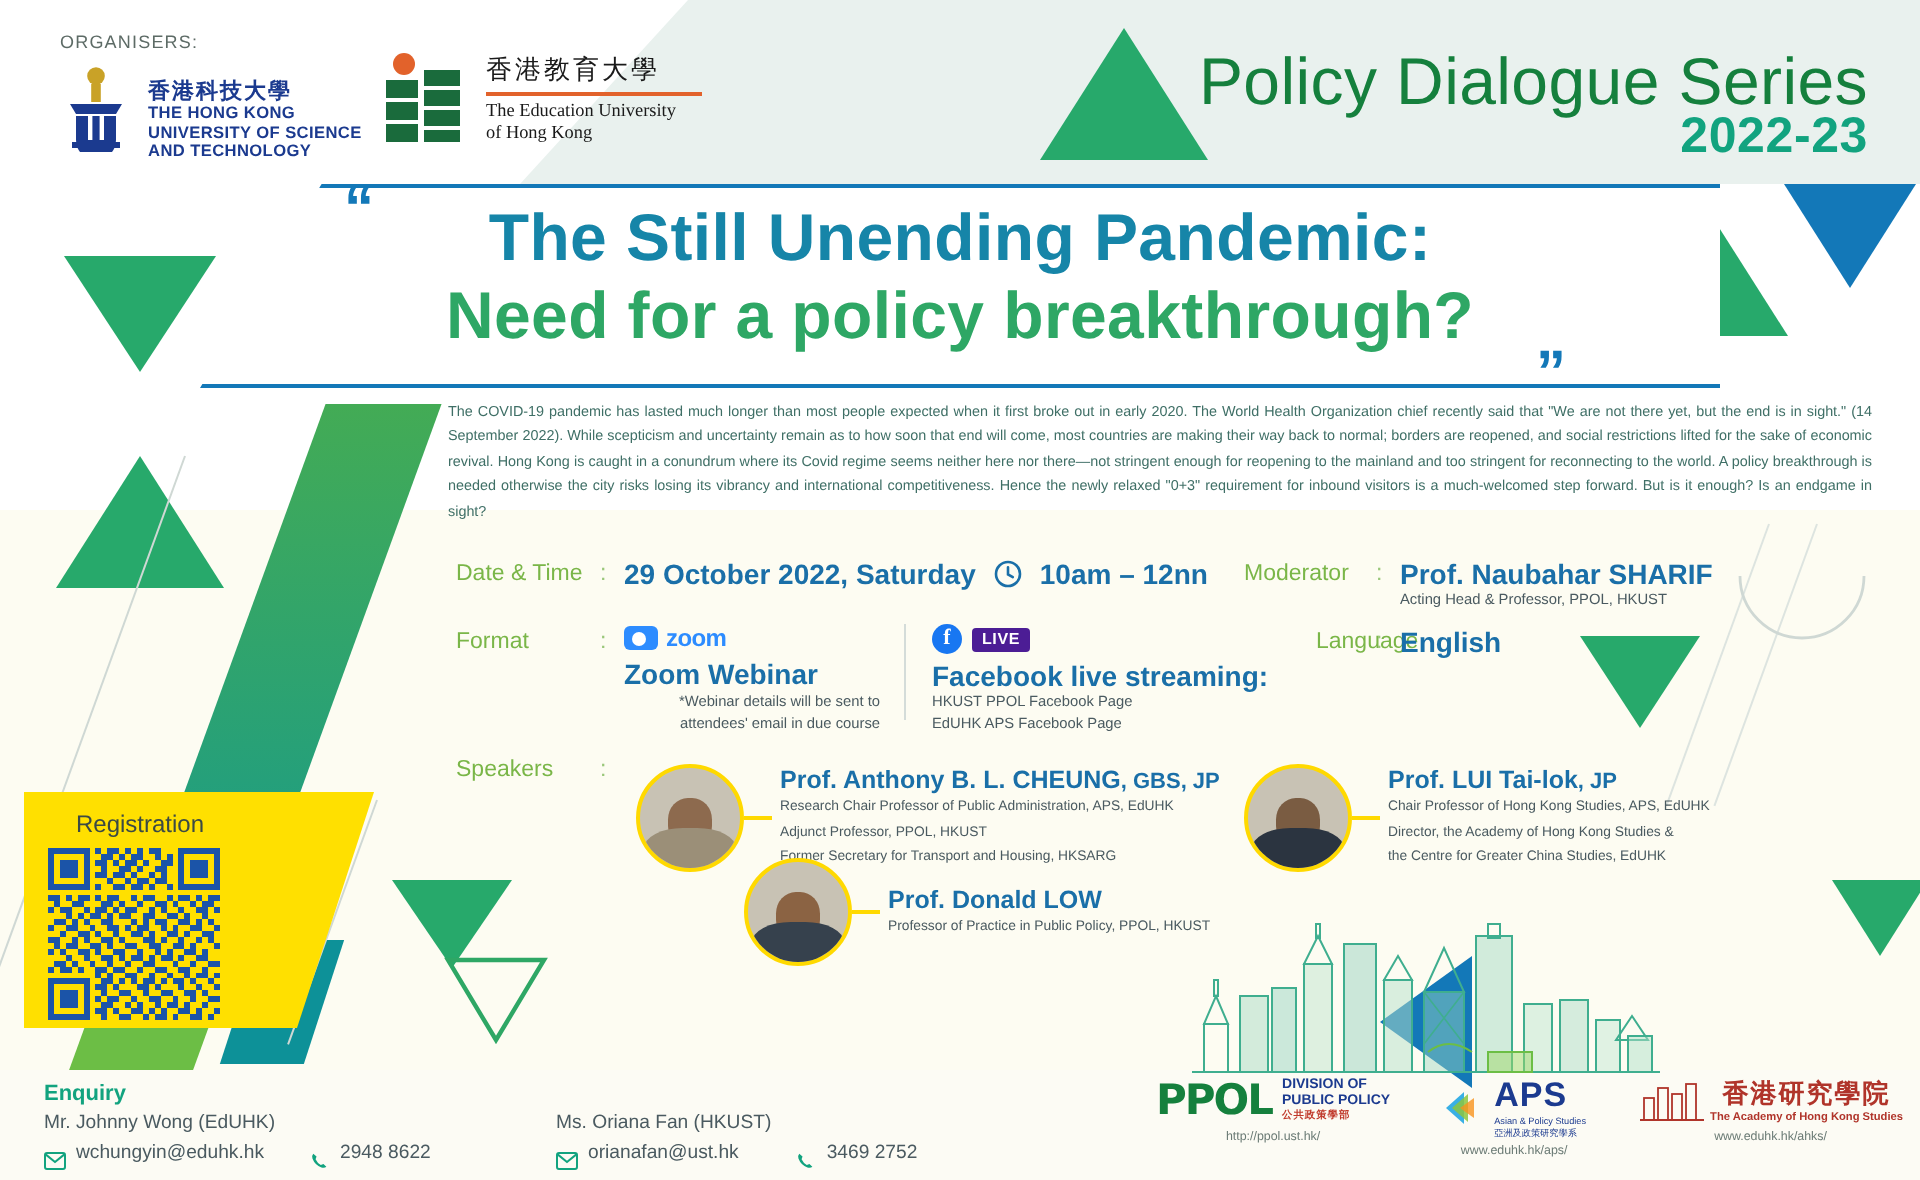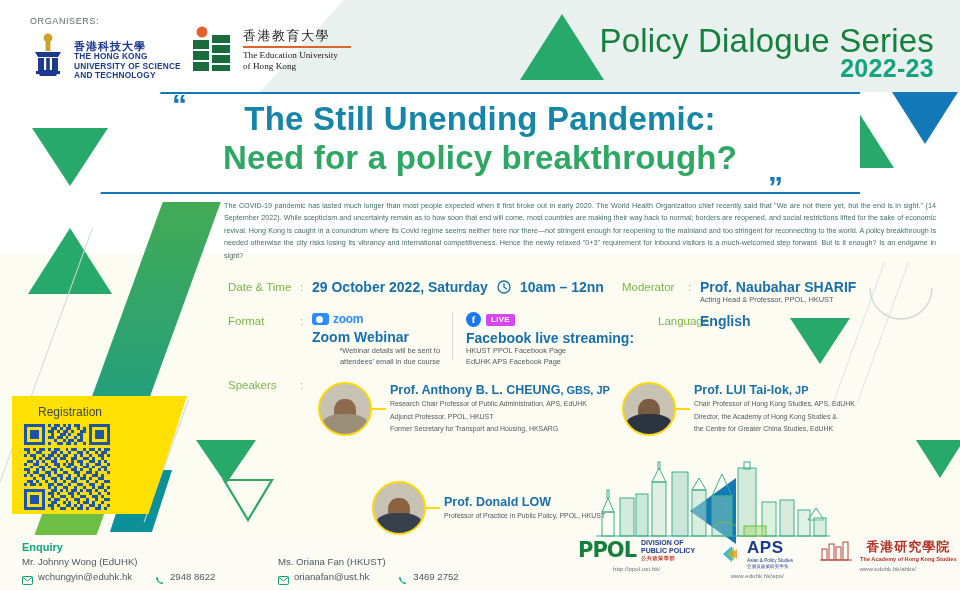--- a/index.html
+++ b/index.html
@@ -145,21 +145,21 @@
     position:absolute; left:452px; top:312px; width:1px; height:48px; background:#d4dcd9;
   }
   .format-fb { position:absolute; left:466px; top:312px; }
   .fb-row { display:flex; align-items:center; gap:5px; }
   .fb-circle {
     width:15px; height:15px; border-radius:50%; background:#1877f2;
     color:#fff; font-size:11px; font-weight:bold; font-family:"Liberation Serif", serif;
     text-align:center; line-height:15px;
   }
   .live-badge {
-    background:#d946ef; color:#fff; font-size:8px; font-weight:bold;
+    background:#4c1d95; color:#fff; font-size:8px; font-weight:bold;
     padding:1.5px 5px; border-radius:2px; letter-spacing:.3px;
   }
 
   .moderator-value { position:absolute; left:700px; top:279px; }
   .language-value { position:absolute; left:700px; top:313px; }
 
   
   .speaker { position:absolute; display:flex; align-items:center; }
   .photo-ring {
     width:54px; height:54px; border-radius:50%; border:2.5px solid #ffd900;
@@ -199,21 +199,21 @@
   .footer-logos { position:absolute; left:578px; top:538px; display:flex; gap:26px; align-items:flex-start; }
   .flogo { text-align:center; }
   .flogo-url { font-size:6.2px; color:#6a7a74; margin-top:3px; }
   .ppol-row { display:flex; align-items:center; gap:5px; }
   .ppol-word { font-size:21px; font-weight:bold; color:#15803d; letter-spacing:-1px; font-family:"DejaVu Sans", sans-serif; }
   .ppol-sub { font-size:7px; font-weight:bold; color:#1b3a8f; line-height:1.16; text-align:left; }
   .ppol-sub .cn { font-size:5.2px; letter-spacing:.5px; color:#c0392b; }
   .aps-row { display:flex; align-items:center; gap:4px; }
   .aps-word { font-size:17px; font-weight:bold; color:#1b3a8f; letter-spacing:.5px; }
   .aps-sub { font-size:4.6px; color:#1b3a8f; line-height:1.2; text-align:left; }
-  .ahks-row { display:flex; align-items:center; gap:7px; }
+  .ahks-row { display:flex; align-items:center; gap:2px; }
   .ahks-cn { font-size:13px; font-weight:bold; color:#b0342a; font-family:"DejaVu Sans", serif; letter-spacing:1px; }
   .ahks-en { font-size:5.6px; font-weight:bold; color:#b0342a; }
 
   .skyline { position:absolute; right:128px; bottom:52px; width:238px; height:78px; }
 </style>
 </head>
 <body>
 
 <div class="poster">
 
@@ -370,21 +370,21 @@
     </div>
     <div class="spk-connector"></div>
     <div class="spk-text">
       <div class="spk-name"><span>Prof. LUI Tai-lok</span><span class="post">, JP</span></div>
       <div class="spk-aff">Chair Professor of Hong Kong Studies, APS, EdUHK</div>
       <div class="spk-aff">Director, the Academy of Hong Kong Studies &amp;</div>
       <div class="spk-aff">the Centre for Greater China Studies, EdUHK</div>
     </div>
   </div>
 
-  <div class="speaker" style="left:372px; top:481px; width:320px;">
+  <div class="speaker" style="left:372px; top:429px; width:320px;">
     <div class="photo-ring">
       <div class="head" style="background:#8b6343;"></div>
       <div class="body" style="background:#36414d;"></div>
     </div>
     <div class="spk-connector"></div>
     <div class="spk-text">
       <div class="spk-name"><span>Prof. Donald LOW</span><span class="post"></span></div>
       <div class="spk-aff">Professor of Practice in Public Policy, PPOL, HKUST</div>
     </div>
   </div>

